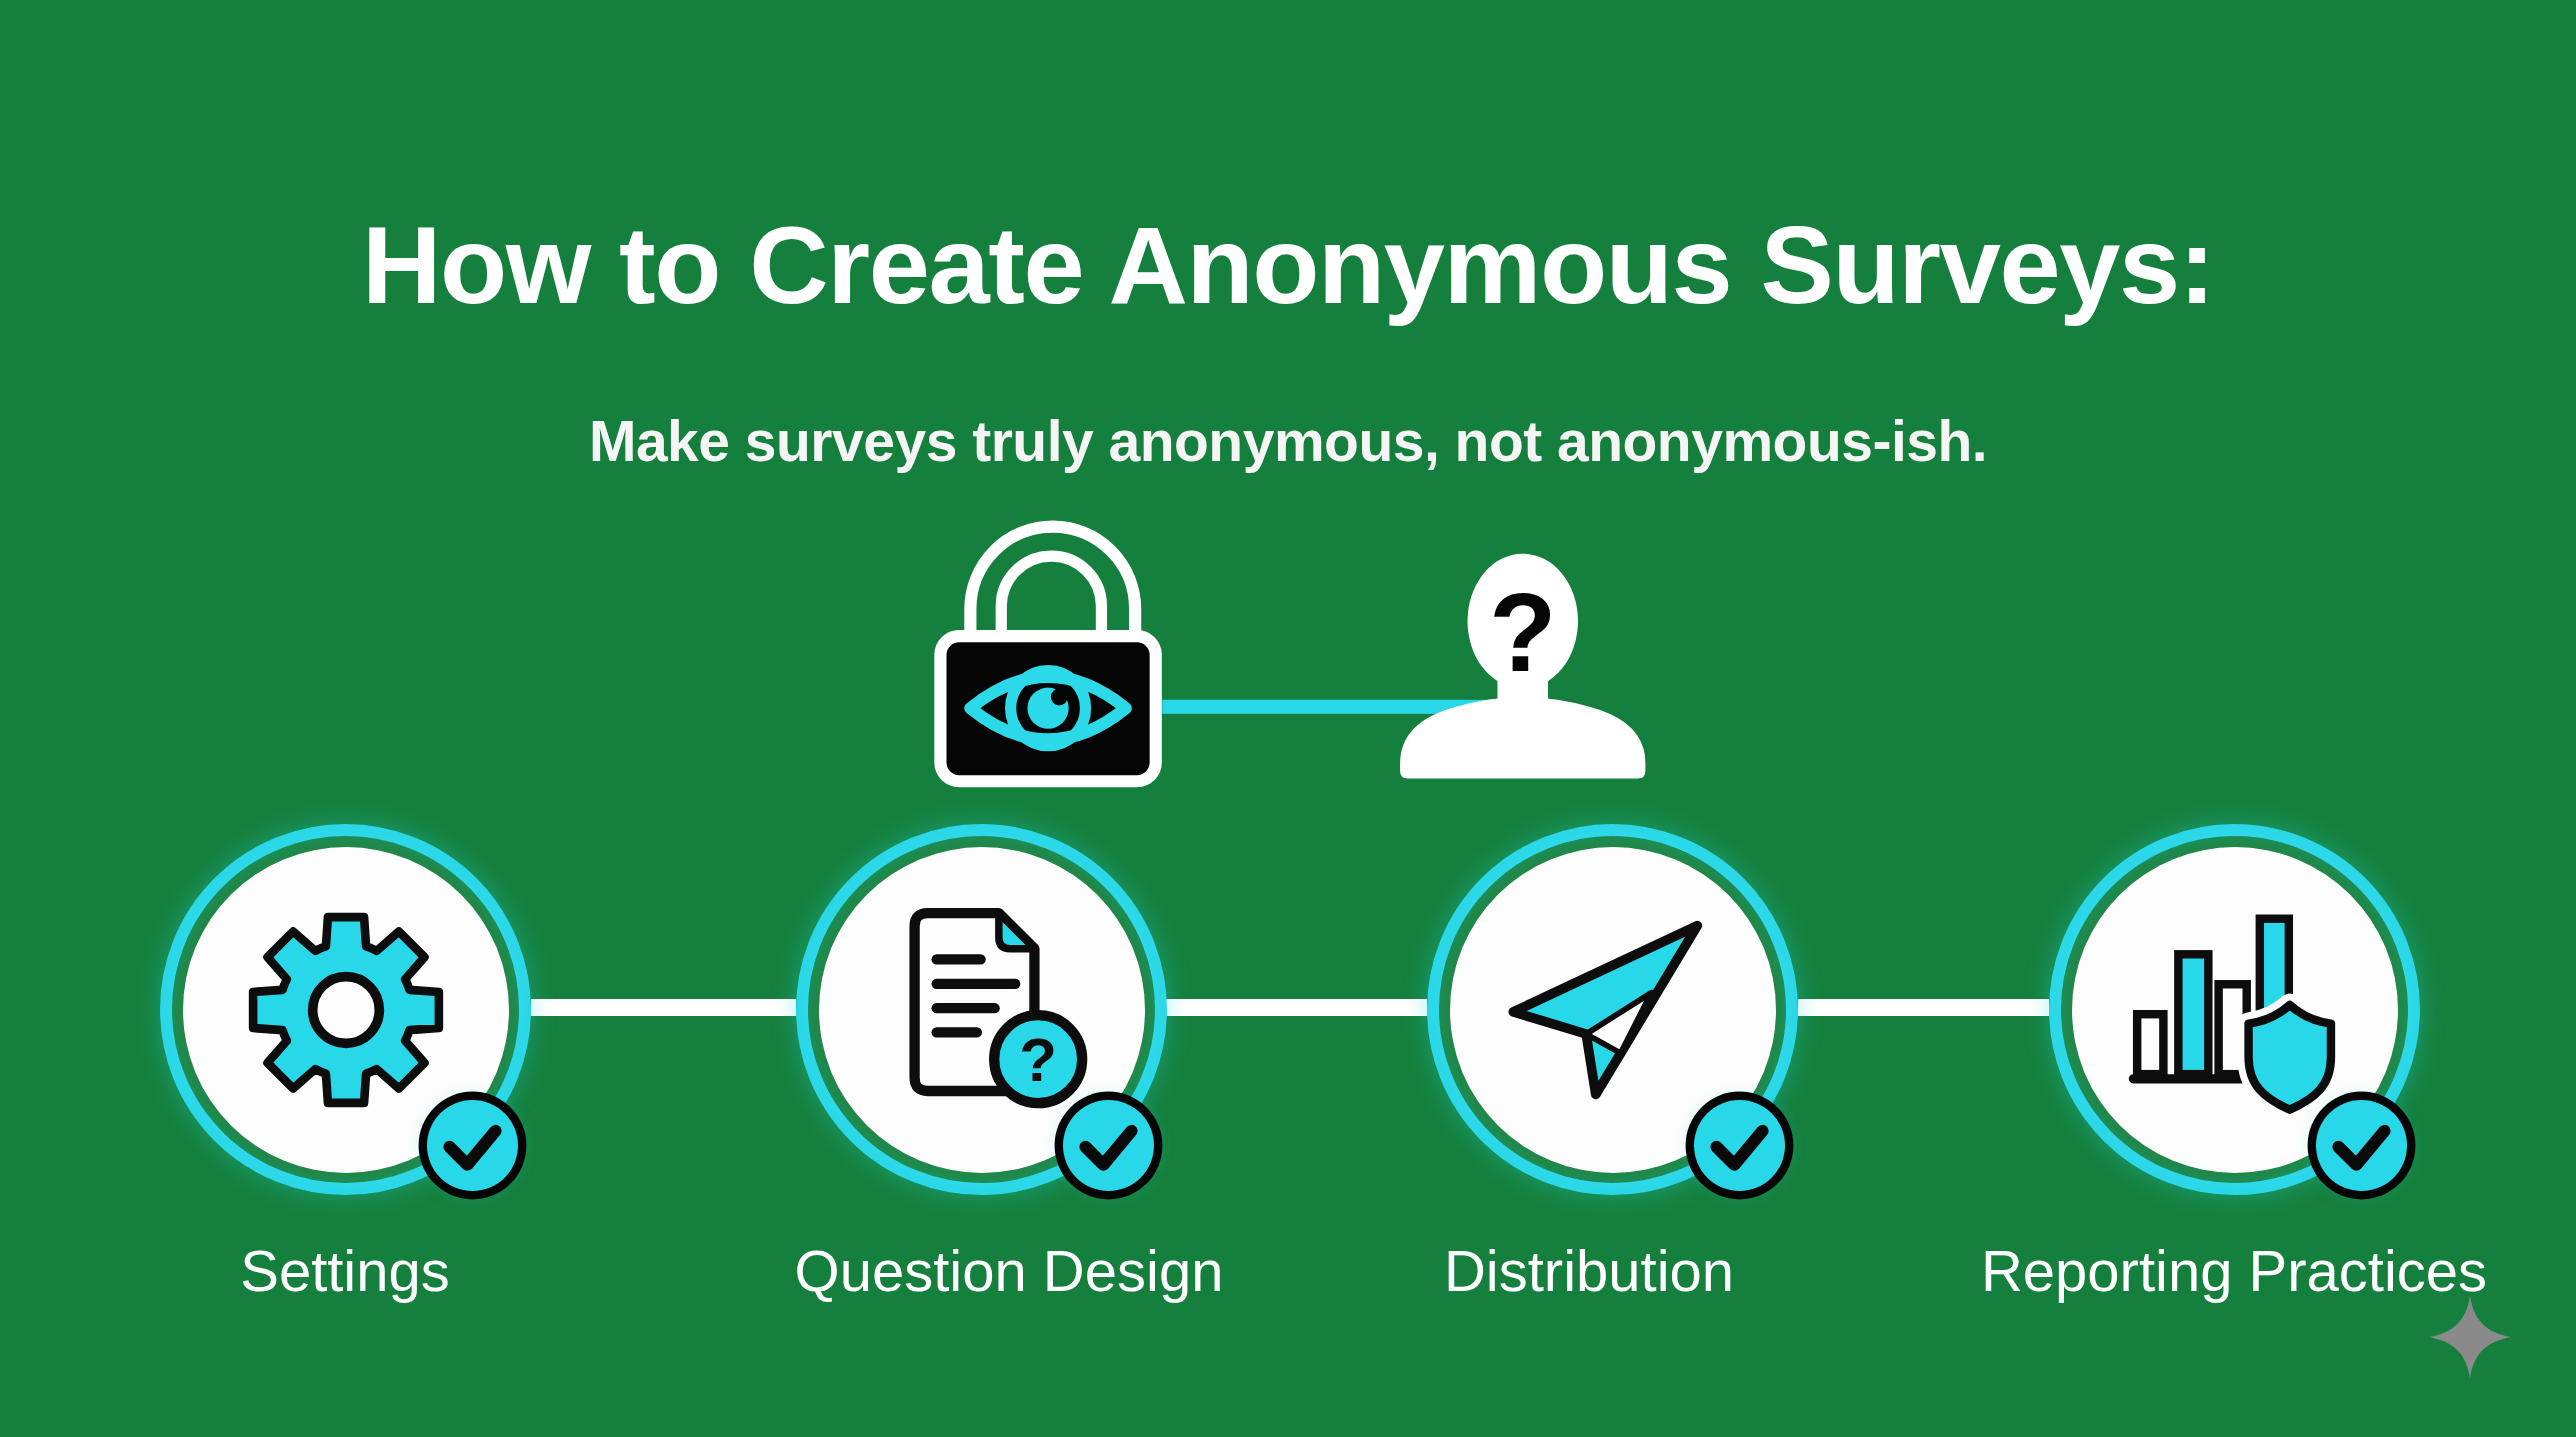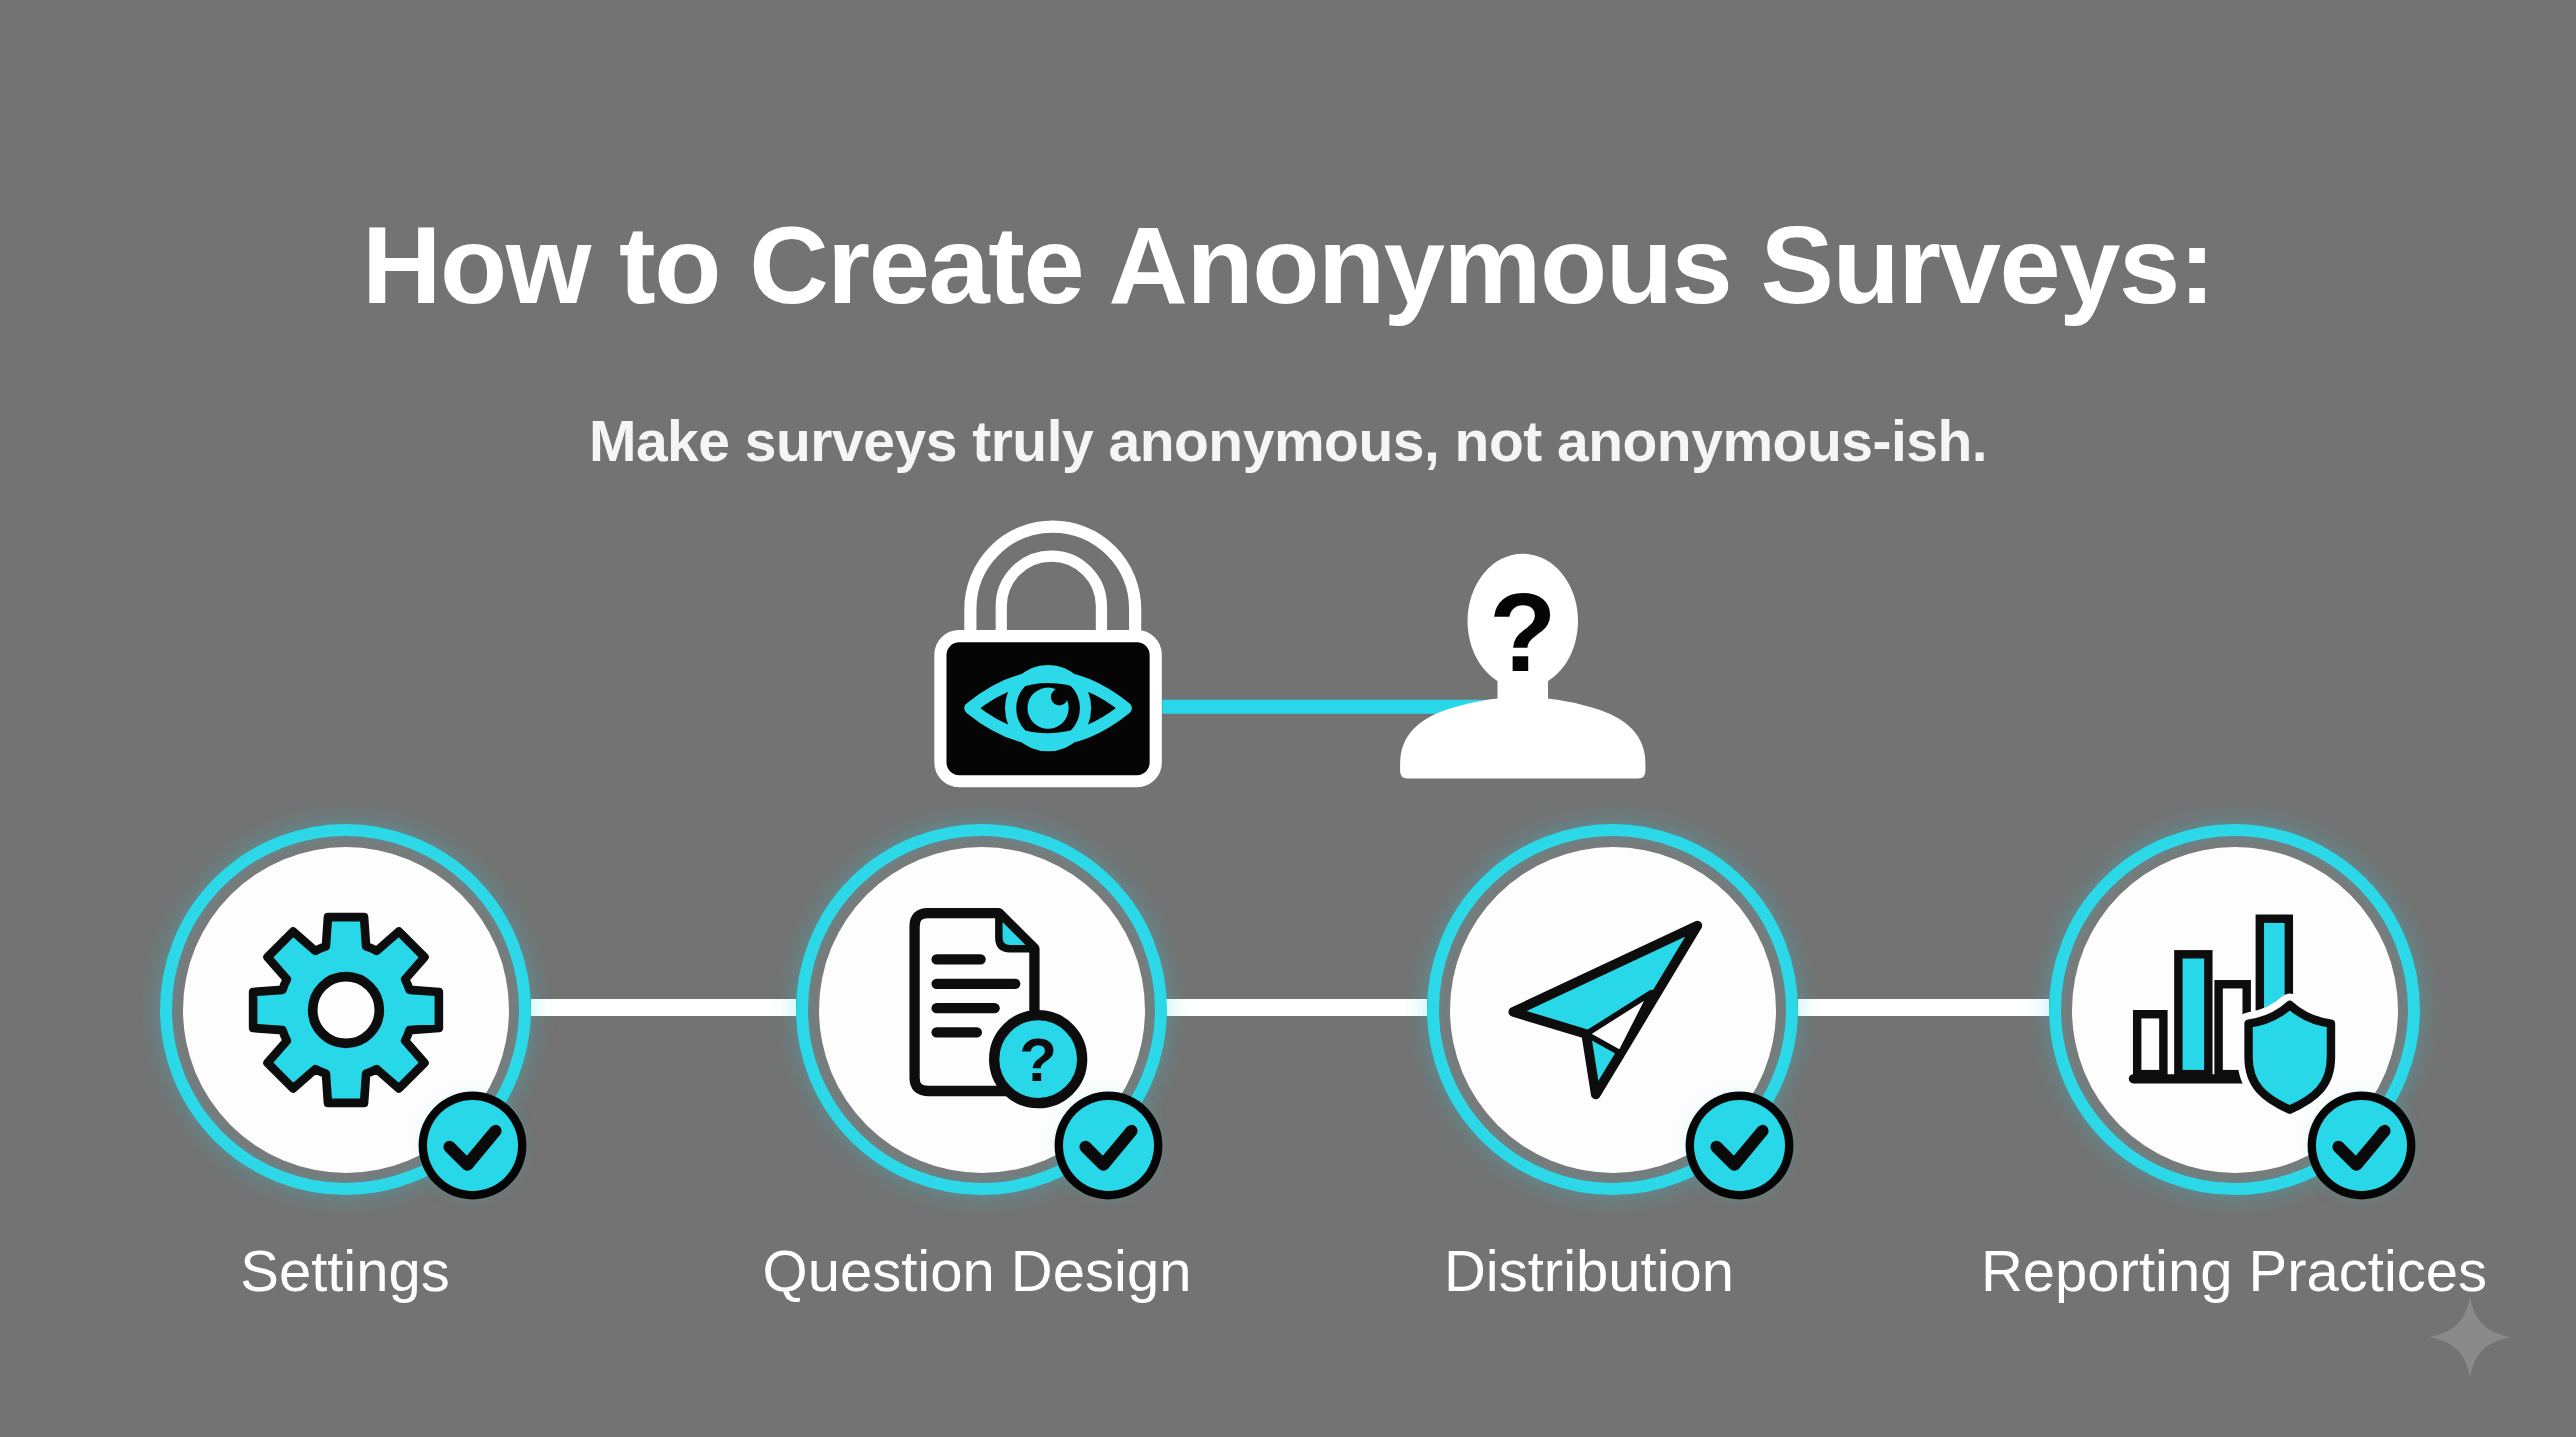--- a/index.html
+++ b/index.html
@@ -1,18 +1,18 @@
 <!DOCTYPE html>
 <html style="font-size:15px"><head>
 <meta charset="utf-8">
 <style>
   html,body{margin:0;padding:0;background:#050505;}
   .canvas{
     position:relative; width:2576px; height:1438px; overflow:hidden;
-    background:#737373;
+    background:#15803d;
     font-family:"Liberation Sans","DejaVu Sans",sans-serif;
   }
   
   .title{
     position:absolute; left:0; right:0; top:133px;
     text-align:center; color:#ffffff;
     font-size:110px; font-weight:700; line-height:1.05; letter-spacing:-1.4px;
   }
   .subtitle{
     position:absolute; left:0; right:0; top:408px;
@@ -43,21 +43,21 @@
   
   .connector{ position:absolute; top:999px; height:17px; background:#ffffff; }
   .conn1{ left:531px;  width:265px; }
   .conn2{ left:1166px; width:261px; }
   .conn3{ left:1798px; width:251px; }
   
   .step-label{
     position:absolute; top:1237px; width:842px;
     text-align:center; color:#ffffff; font-size:58px; font-weight:400;
   }
-  .lbl1{ left:-76px; } .lbl2{ left:556px; } .lbl3{ left:1168px; } .lbl4{ left:1813px; }
+  .lbl1{ left:-76px; } .lbl2{ left:588px; } .lbl3{ left:1168px; } .lbl4{ left:1813px; }
   
   .sparkle{ position:absolute; left:2424px; top:1295px; width:92px; height:84px; }
 </style>
 </head>
 <body>
 
 <div class="canvas">
 
   <h1 class="title"><span>How to Create Anonymous Surveys:</span><br></h1>
 

